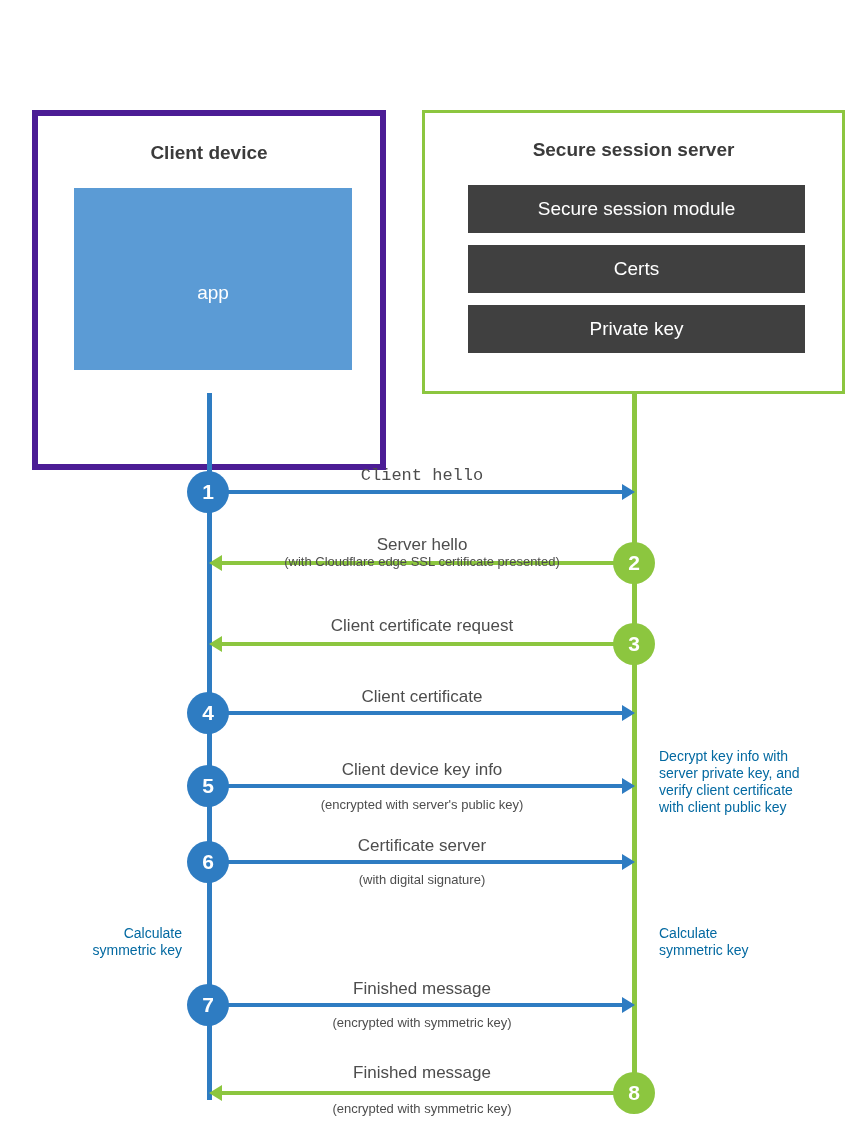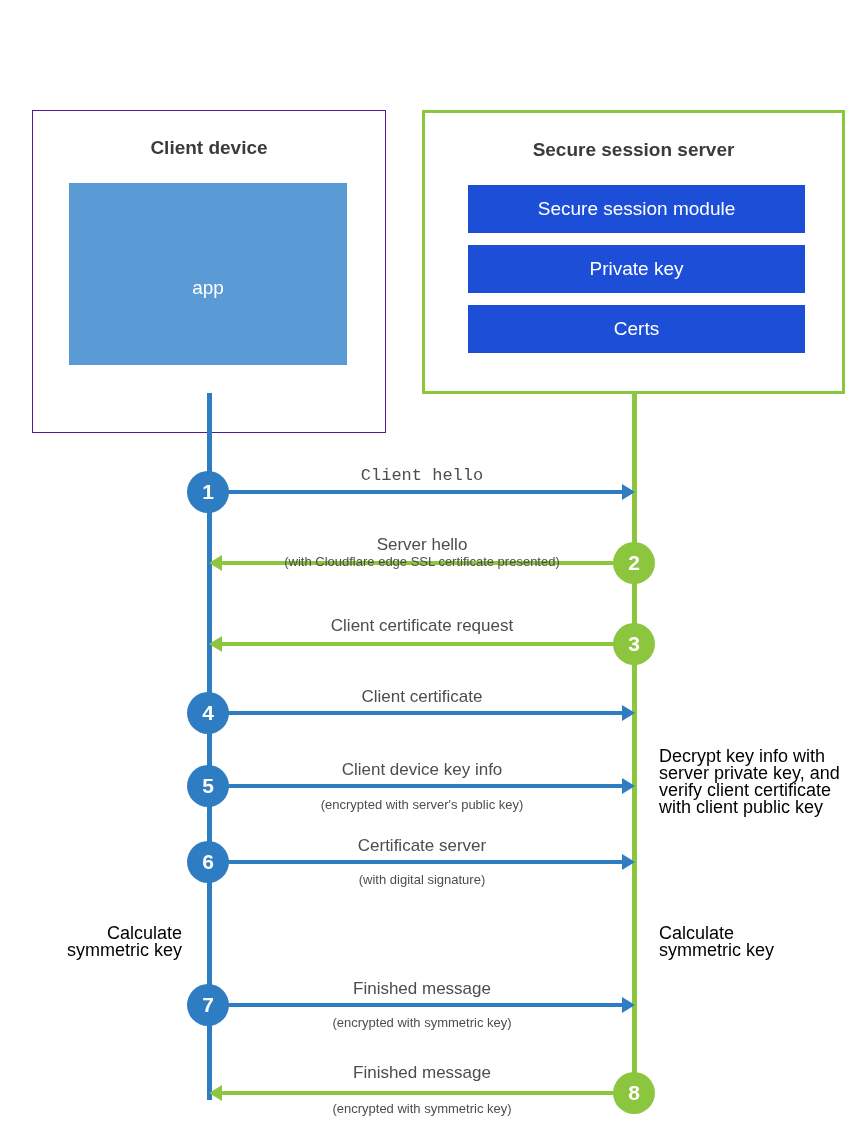--- a/index.html
+++ b/index.html
@@ -38,22 +38,22 @@
   
   .actor-box {
     position: absolute;
     background: #ffffff;
     box-sizing: border-box;
   }
   .actor-box.client {
     left: 32px;
     top: 110px;
     width: 354px;
-    height: 323px;
-    border: 1px solid #4c1d95;
+    height: 360px;
+    border: 6px solid #4c1d95;
   }
   .actor-box.server {
     left: 422px;
     top: 110px;
     width: 423px;
     height: 284px;
     border: 3px solid #8cc63f;
   }
   .actor-title {
     position: absolute;
@@ -83,21 +83,21 @@
   }
   .inner-app span { display: block; padding: 0 14px; }
 
   .server-bars {
     position: absolute;
     left: 43px;
     top: 72px;
     width: 337px;
   }
   .server-bar {
-    background: #1d4ed8;
+    background: #404040;
     color: #ffffff;
     height: 48px;
     line-height: 48px;
     text-align: center;
     font-size: 19px;
     margin-bottom: 12px;
   }
 
   
   .lifeline {
@@ -163,23 +163,23 @@
     display: flex;
     align-items: center;
     justify-content: center;
   }
   .step-badge.blue { background: #2e7cc2; }
   .step-badge.green { background: #8cc63f; }
 
   
   .side-note {
     position: absolute;
-    font-size: 18px;
+    font-size: 14px;
     line-height: 17px;
-    color: #000000;
+    color: #0369a1;
   }
   .side-note.right-align { text-align: right; }
   .side-note.left-align { text-align: left; }
 </style>
 </head>
 <body>
 
 <div id="diagram">
 
 
@@ -190,22 +190,22 @@
         <br>
         <span>app</span>
       </span>
     </div>
   </div>
 
   <div class="actor-box server">
     <div class="actor-title">Secure session server</div>
     <div class="server-bars">
       <div class="server-bar">Secure session module</div>
+      <div class="server-bar">Certs</div>
       <div class="server-bar">Private key</div>
-      <div class="server-bar">Certs</div>
     </div>
   </div>
 
   <div class="lifeline client"></div>
   <div class="lifeline server"></div>
 
   <div class="msg">
     <div class="msg-label" style="left:210px; top:466px; width:424px;font-family:Liberation Mono, monospace;">Client hello</div>
     <div class="msg-line blue" style="left:210px; top:490px; width:415px;"></div>
     <div class="arrow-head right blue" style="left:622px; top:484px;"></div>

